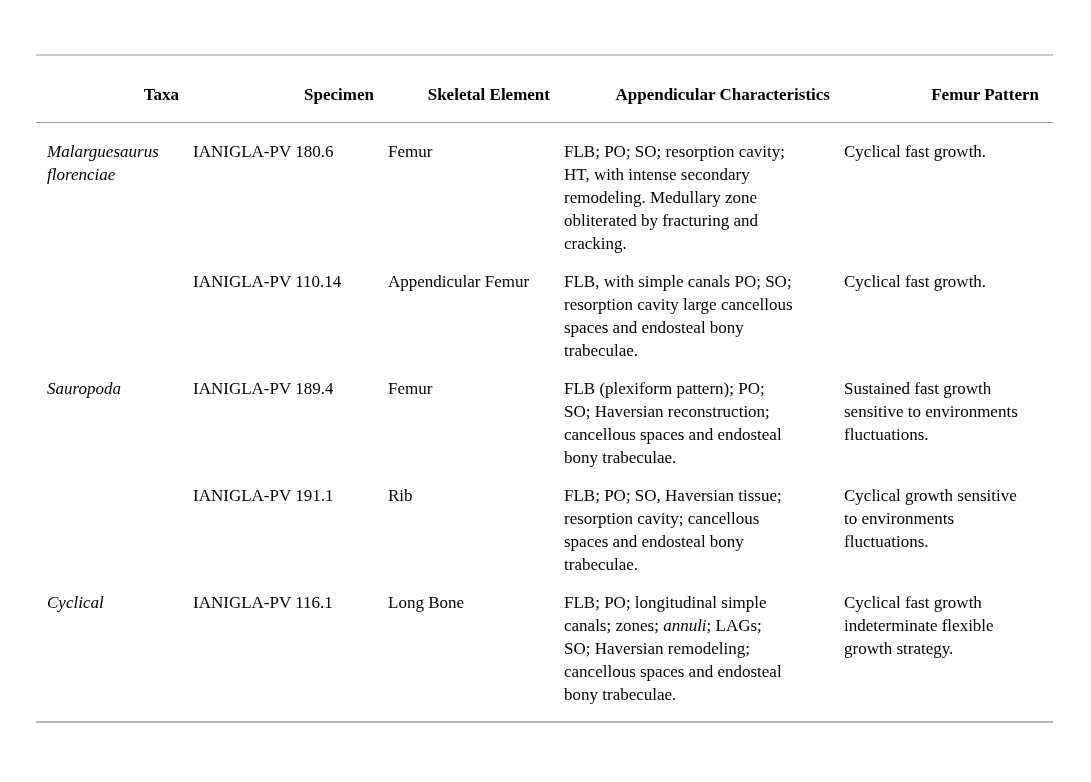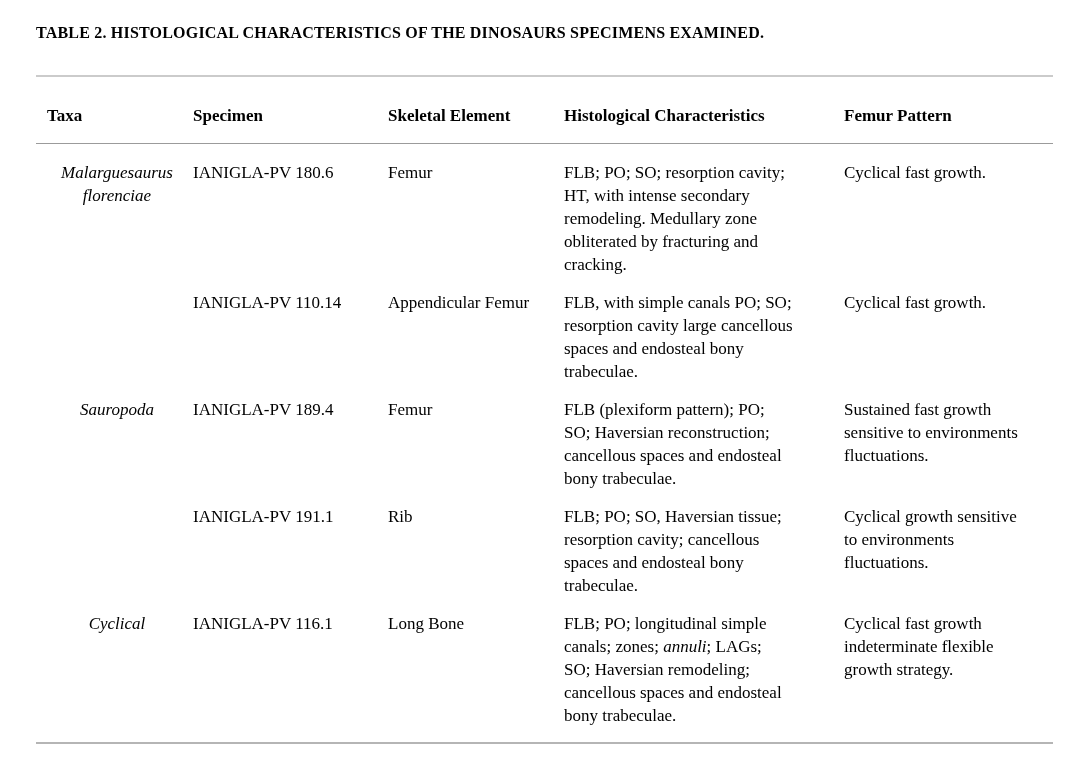--- a/index.html
+++ b/index.html
@@ -36,61 +36,60 @@
   }
   col.col-taxa      { width: 157px; }
   col.col-specimen  { width: 195px; }
   col.col-element   { width: 176px; }
   col.col-histology { width: 280px; }
   col.col-growth    { width: 209px; }
   th {
     font-size: 17px;
     line-height: 23px;
     font-weight: bold;
-    text-align: left;
+    text-align: right;
     vertical-align: bottom;
     padding: 27px 14px 16px 0;
     border-bottom: 1px solid #9b9b9b;
     white-space: nowrap;
     overflow: visible;
   }
   td {
     font-size: 17px;
     line-height: 23px;
     vertical-align: top;
     text-align: left;
     padding: 0 6px 15px 0;
     white-space: pre-line;
   }
   tbody tr:first-child td { padding-top: 17px; }
   th:first-child, td:first-child { padding-left: 11px; }
-  td.cell-taxa { font-style: italic; text-align: center; }
+  td.cell-taxa { font-style: italic; }
   td.cell-histology i { }
 </style>
 </head>
 <body>
 
 <div class="page">
 
-  <h1 class="title">TABLE 2. HISTOLOGICAL CHARACTERISTICS OF THE DINOSAURS SPECIMENS EXAMINED.</h1>
 
   <table class="data-table">
     <colgroup>
       <col class="col-taxa">
       <col class="col-specimen">
       <col class="col-element">
       <col class="col-histology">
       <col class="col-growth">
     </colgroup>
     <thead>
       <tr>
         <th>Taxa</th>
         <th>Specimen</th>
         <th>Skeletal Element</th>
-        <th>Histological Characteristics</th>
+        <th>Appendicular Characteristics</th>
         <th>Femur Pattern</th>
       </tr>
     </thead>
     <tbody id="table-body">
         <tr>
           <td class="cell-taxa"><i>Malarguesaurus
 florenciae</i></td>
           <td class="cell-specimen"><span>IANIGLA-PV 180.6</span></td>
           <td class="cell-element"><span>Femur</span></td>
           <td class="cell-histology"><span>FLB; PO; SO; resorption cavity;

